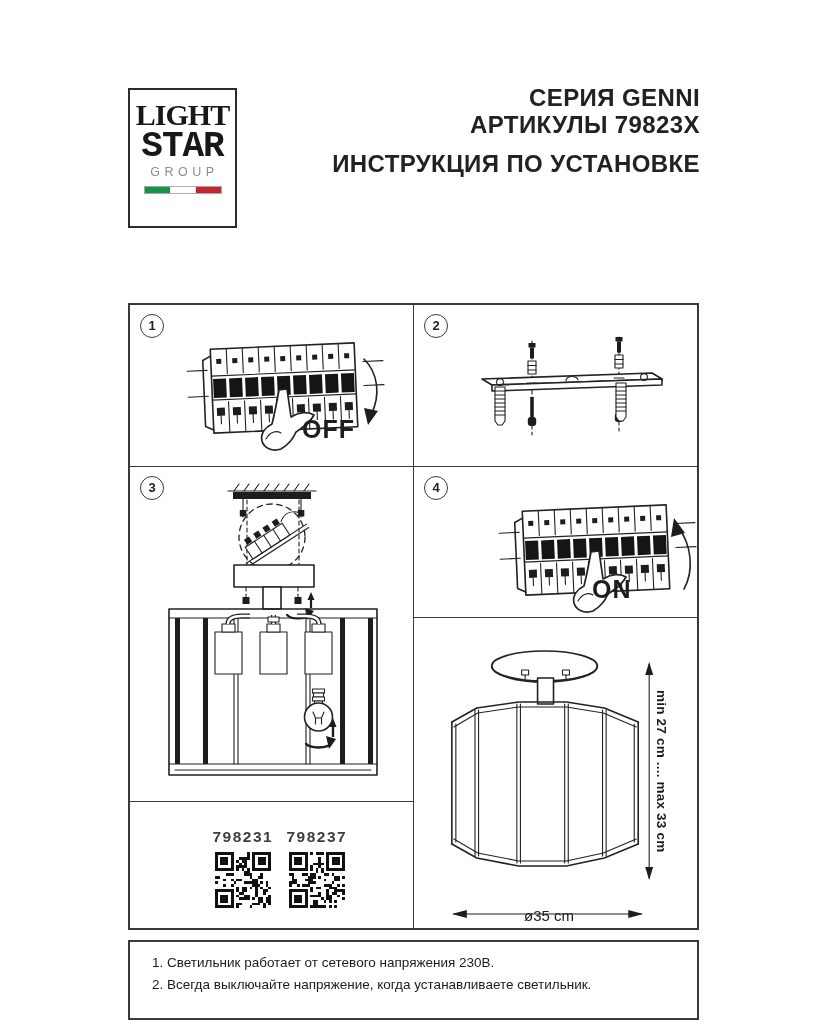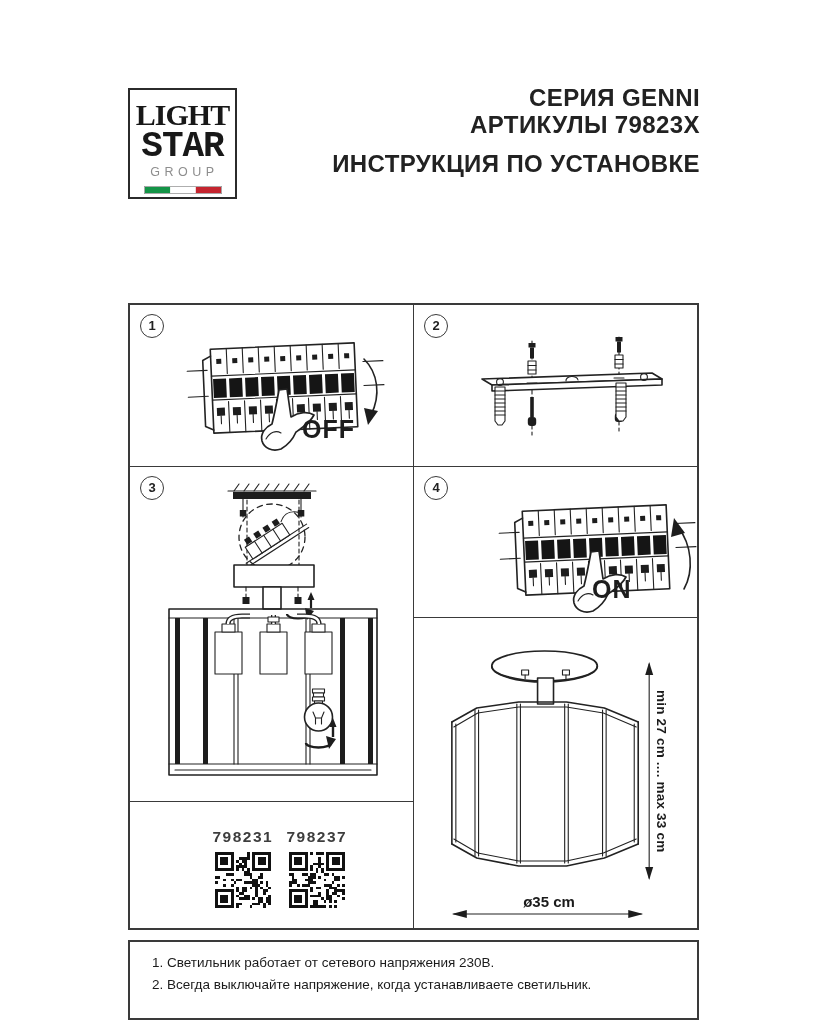--- a/index.html
+++ b/index.html
@@ -1,19 +1,19 @@
 <!DOCTYPE html>
 <html><head>
 <meta charset="utf-8">
 <style>
   html,body{margin:0;padding:0;background:#e8e8e8;}
   .page{position:relative;width:826px;height:1024px;background:#ffffff;margin:0 auto;
         font-family:"Liberation Sans",sans-serif;color:#1d1d1d;overflow:hidden;}
   
-  .logo-box{position:absolute;left:128px;top:88px;width:109px;height:111px;
+  .logo-box{position:absolute;left:128px;top:88px;width:109px;height:140px;
             border:2px solid #2b2b2b;box-sizing:border-box;text-align:center;padding-top:10px;}
   .logo-light{font-family:"Liberation Serif",serif;font-weight:bold;font-size:30px;line-height:30px;letter-spacing:-1px;color:#181818;}
   .logo-star{font-family:Liberation Mono, monospace;font-weight:bold;font-size:36px;line-height:33px;letter-spacing:-1px;color:#181818;}
   .logo-group{font-size:12.5px;line-height:15px;letter-spacing:4.5px;color:#8d8d8d;margin-top:2px;text-indent:4px;}
   .logo-flag{margin-top:4px;}
   .title-block{position:absolute;right:126px;top:84px;text-align:right;}
   .title-line{font-size:24px;font-weight:bold;letter-spacing:0.4px;line-height:27px;color:#222;}
   .title-gap{margin-top:12px;}
   
   .grid{position:absolute;left:128px;top:303px;width:571px;height:627px;
@@ -41,22 +41,22 @@
   .tube-i{stroke:#fff;stroke-width:2.4;fill:none;}
   .white{fill:#fff;}
   
   .qr-row{position:absolute;left:0;right:0;top:26px;display:flex;justify-content:center;gap:14px;margin-left:16px;}
   .qr-col{width:60px;text-align:center;}
   .art-num{font-size:15.5px;font-weight:bold;letter-spacing:1.5px;color:#3d3d3d;}
   .qr{width:56px;height:56px;margin-top:6px;fill:#111;shape-rendering:crispEdges;}
   
   .dim-v{position:absolute;left:240px;top:44px;height:218px;writing-mode:vertical-rl;
          text-align:center;font-size:13.5px;font-weight:bold;letter-spacing:0.2px;white-space:nowrap;color:#1b1b1b;}
-  .dim-h{position:absolute;left:50px;top:275px;width:170px;text-align:center;
-         font-size:15px;font-weight:bold;color:#1b1b1b;}
+  .dim-h{position:absolute;left:50px;top:289px;width:170px;text-align:center;
+         font-size:15px;font-weight:normal;color:#1b1b1b;}
   
   .footer-box{position:absolute;left:128px;top:940px;width:571px;height:80px;
               border:2px solid #3a3a3a;box-sizing:border-box;padding:10px 10px 0 22px;}
   .note{font-size:13.5px;line-height:21.5px;color:#1b1b1b;}
 </style>
 </head>
 <body>
 
 <div class="page">
 

